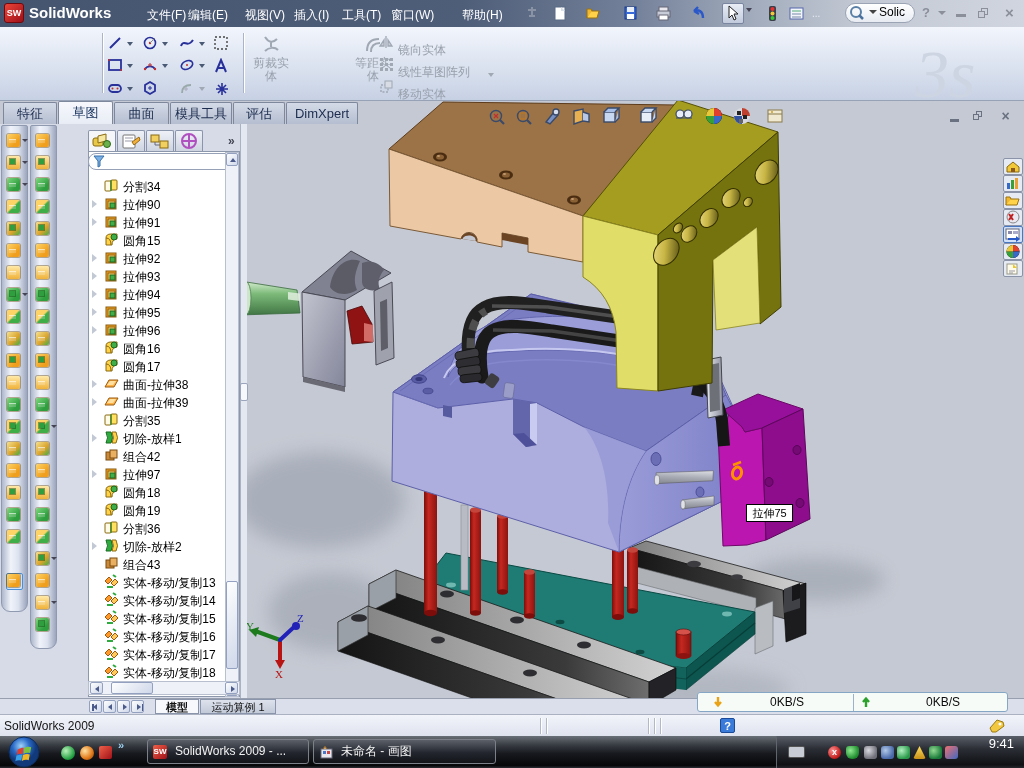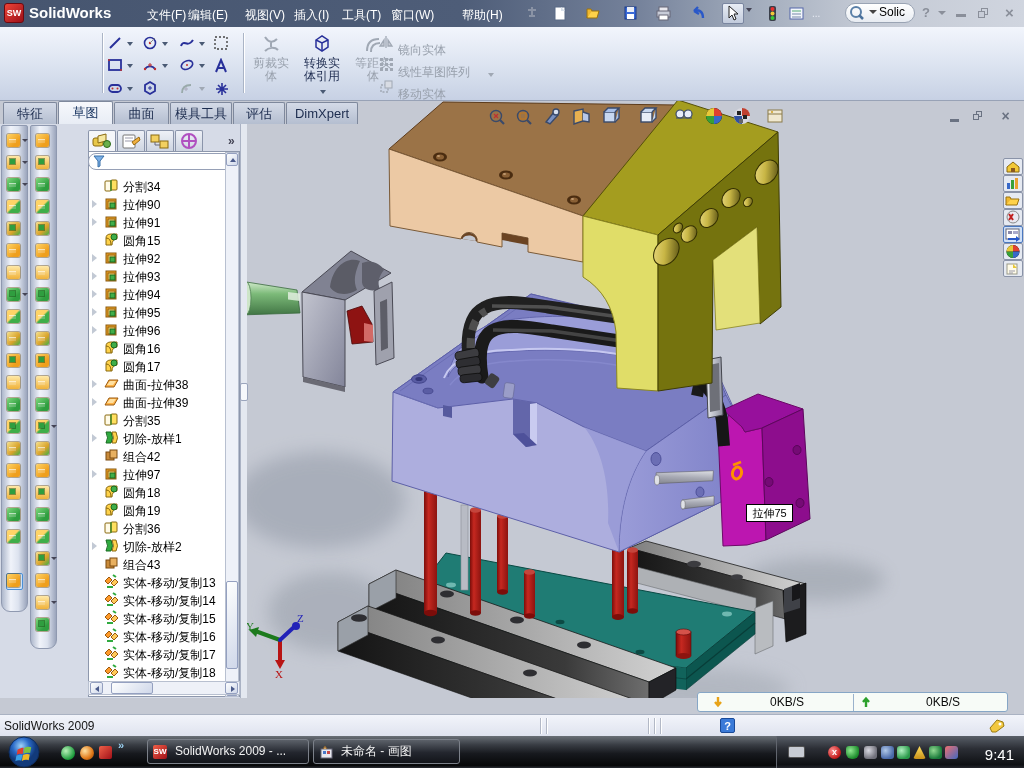--- a/index.html
+++ b/index.html
@@ -495,29 +495,20 @@
           <path d="M8,2 L8,14 M2,8 L14,8 M4,4 L12,12 M12,4 L4,12" stroke="#28309a" stroke-width="1.6"></path>
         </svg></div>
 <div class="abs vsep" style="left:243px"></div>
 <div class="abs" style="left:248px;top:2px;width:46px;height:70px">
 <svg width="20" height="20" style="position:absolute;left:13px;top:6px">
           <path d="M4,2 C8,8 12,8 16,4 M4,16 C8,12 14,12 17,15 M10,7 L10,12" stroke="#a0a8b4" stroke-width="2" fill="none"></path>
         </svg>
 <div class="cbtxt gr" style="top:28px">剪裁实</div>
         <div class="cbtxt gr" style="top:41px">体</div>
       </div>
-<div class="abs" style="left:296px;top:2px;width:52px;height:70px">
-<svg width="22" height="22" style="position:absolute;left:15px;top:4px">
-          <path d="M5,7 L11,3 L17,7 L17,14 L11,18 L5,14 Z" fill="#e8ecf4" stroke="#28309a" stroke-width="1.5"></path>
-          <path d="M5,7 L11,10 L17,7 M11,10 L11,18" fill="none" stroke="#28309a" stroke-width="1.5"></path>
-        </svg>
-<div class="cbtxt" style="top:28px">转换实</div>
-        <div class="cbtxt" style="top:41px">体引用</div>
-<div class="dda" style="left:24px;top:61px"></div>
-      </div>
 <div class="abs" style="left:350px;top:2px;width:46px;height:70px">
 <svg width="20" height="20" style="position:absolute;left:13px;top:6px">
           <path d="M4,16 Q4,4 16,4 M8,17 Q8,8 17,8" stroke="#a0a8b4" stroke-width="2" fill="none"></path>
         </svg>
 <div class="cbtxt gr" style="top:28px">等距实</div>
         <div class="cbtxt gr" style="top:41px">体</div>
       </div>
 <div class="abs" style="left:378px;top:7px;width:16px;height:16px"><svg width="16" height="16">
           <path d="M8,2 L8,14 M2,12 L6,6 L6,12 Z M14,12 L10,6 L10,12 Z" stroke="#a0a8b4" fill="#c8ccd6" stroke-width="1.3"></path>
         </svg></div>
@@ -535,20 +526,21 @@
             <rect x="12" y="12" width="3" height="3"></rect>
           </g>
         </svg></div>
 <div class="abs gr" style="left:398px;top:37px;font-size:12px;color:#98a0ac">线性草图阵列</div>
 <div class="abs" style="left:378px;top:51px;width:16px;height:16px"><svg width="16" height="16">
           <rect x="3" y="7" width="7" height="7" fill="none" stroke="#a0a8b4" stroke-width="1.4" stroke-dasharray="2,1.5"></rect>
           <rect x="7" y="3" width="7" height="7" fill="#d8dce4" stroke="#a0a8b4"></rect>
         </svg></div>
 <div class="abs gr" style="left:398px;top:59px;font-size:12px;color:#98a0ac">移动实体</div>
 <div class="dda g" style="left:488px;top:46px"></div>
+<div class="abs" style="left:915px;top:8px;font-family:'Liberation Serif',serif;font-style:italic;font-size:68px;color:#ced5e2">3s</div>
 </div>
 
 <div class="abs cmtab" style="left:3px;width:54px">特征</div>
 <div class="abs cmtab act" style="left:58px;width:55px">草图</div>
 <div class="abs cmtab" style="left:114px;width:55px">曲面</div>
 <div class="abs cmtab" style="left:170px;width:62px">模具工具</div>
 <div class="abs cmtab" style="left:233px;width:52px">评估</div>
 <div class="abs cmtab" style="left:286px;width:72px">DimXpert</div>
 
 <div class="abs" style="left:0;top:124px;width:247px;height:574px;background:#d6dbe7"></div>
@@ -1024,20 +1016,38 @@
       </div>
   <div class="sbtn" style="right:1px;top:0px;width:13px;height:12px">
         <div class="arr" style="left:5px;top:3px;border-left:4px solid #4a5a8a;border-top:3px solid transparent;border-bottom:3px solid transparent"></div>
       </div>
   <div class="sbtn" style="left:22px;top:0px;width:42px;height:12px"></div>
 </div>
 
 <div class="abs" style="left:240px;top:124px;width:7px;height:574px;background:#e4e8f0;border-left:1px solid #aab2c4"></div>
 <div class="abs" style="left:240px;top:383px;width:8px;height:18px;background:#f6f8fc;border:1px solid #9aa4bc;border-radius:2px"></div>
 
+<div class="abs" id="docstrip">
+  <div class="sbtn" style="left:89px;top:1px;width:13px;height:13px">
+        <div class="arr" style="left:3px;top:3px;border-right:4px solid #4a5a8a;border-top:3px solid transparent;border-bottom:3px solid transparent"></div>
+        <div class="abs" style="left:2px;top:3px;width:1.5px;height:7px;background:#4a5a8a"></div>
+      </div>
+  <div class="sbtn" style="left:103px;top:1px;width:13px;height:13px">
+        <div class="arr" style="left:4px;top:3px;border-right:4px solid #4a5a8a;border-top:3px solid transparent;border-bottom:3px solid transparent"></div>
+      </div>
+  <div class="sbtn" style="left:117px;top:1px;width:13px;height:13px">
+        <div class="arr" style="left:5px;top:3px;border-left:4px solid #4a5a8a;border-top:3px solid transparent;border-bottom:3px solid transparent"></div>
+      </div>
+  <div class="sbtn" style="left:131px;top:1px;width:13px;height:13px">
+        <div class="arr" style="left:5px;top:3px;border-left:4px solid #4a5a8a;border-top:3px solid transparent;border-bottom:3px solid transparent"></div>
+        <div class="abs" style="left:9.5px;top:3px;width:1.5px;height:7px;background:#4a5a8a"></div>
+      </div>
+  <div class="dtab" style="left:155px;width:44px;background:#f6f8fc;font-weight:bold">模型</div>
+  <div class="dtab" style="left:200px;width:76px">运动算例 1</div>
+</div>
 
 <div class="abs" id="statusbar">
   <div class="abs" style="left:4px;top:4px">SolidWorks 2009</div>
   <div class="ssep" style="left:540px"></div>
   <div class="ssep" style="left:546px"></div>
   <div class="abs" style="left:556px;top:20px">正在编辑：零件</div>
   <div class="ssep" style="left:648px"></div>
   <div class="ssep" style="left:654px"></div>
   <div class="ssep" style="left:660px"></div>
   <div class="abs" style="left:720px;top:3px;width:15px;height:15px;background:#3a7ad8;border:1px solid #1a4a98;border-radius:2px;color:#fff;font-weight:bold;font-size:11px;text-align:center;line-height:14px">?</div>
@@ -1079,38 +1089,38 @@
     </g>
   </svg>
   <div class="tic" style="left:61px;border-radius:7px;width:14px;height:14px;background:radial-gradient(circle at 35% 35%,#b8f0b8,#1a9a3a 70%,#0a5a1a)"></div>
   <div class="tic" style="left:80px;border-radius:7px;width:14px;height:14px;background:radial-gradient(circle at 35% 35%,#ffe0a0,#e07818 60%,#7a3a08)"></div>
   <div class="tic" style="left:99px;background:linear-gradient(135deg,#f06048,#a01018);border-radius:2px"></div>
   <div class="abs" style="left:118px;top:3px;color:#9ad0f0;font-size:11px;font-weight:bold">»</div>
   <div class="abs taskbtn" style="left:147px;width:162px">
     <div class="abs" style="left:5px;top:5px;width:14px;height:14px;background:linear-gradient(135deg,#f06048,#a01018);border-radius:2px;color:#fff;font-size:8px;font-weight:bold;text-align:center;line-height:14px;padding:0">SW</div>
     SolidWorks 2009 - ...
   </div>
-  <div class="abs taskbtn" style="left:313px;width:147px">
+  <div class="abs taskbtn" style="left:313px;width:183px">
     <div class="abs" style="left:6px;top:5px;width:13px;height:14px;padding:0">
       <svg width="13" height="14">
             <rect x="1" y="3" width="11" height="9" fill="#e8e8f0" stroke="#667"></rect>
             <path d="M3,3 L5,0 L7,3" fill="#d0a060" stroke="#866030"></path>
             <rect x="3" y="5" width="3" height="3" fill="#4878c8"></rect>
             <rect x="7" y="5" width="3" height="3" fill="#c84848"></rect>
           </svg>
     </div>
     未命名 - 画图
   </div>
   <div id="tray">
     <div class="abs" style="left:12px;top:11px;width:15px;height:10px;background:#c8ccd4;border-radius:1px;box-shadow:0 0 0 1px #555"></div>
     <div class="tic" style="left:51px;background:radial-gradient(circle at 35% 35%,#ff9090,#c01818 70%);border-radius:7px;color:#fff;font-size:9px;font-weight:bold;text-align:center;line-height:13px">x</div>
 <div class="tic" style="left:69px;background:radial-gradient(circle at 35% 35%,#90e890,#1a8a2a 70%);border-radius:3px 3px 6px 6px"></div>
 <div class="tic" style="left:87px;background:radial-gradient(circle at 35% 35%,#d8d8e0,#70707a 70%)"></div>
 <div class="tic" style="left:104px;background:radial-gradient(circle at 35% 35%,#b0c8e8,#4868a8 70%)"></div>
 <div class="tic" style="left:120px;background:radial-gradient(circle at 35% 35%,#b0f0c0,#2a9a4a 70%)"></div>
 <div class="tic" style="left:136px;background:linear-gradient(180deg,#ffe060,#c89018);clip-path:polygon(50% 0,100% 100%,0 100%)"></div>
 <div class="tic" style="left:152px;background:radial-gradient(circle at 35% 35%,#90d890,#1a7a3a 70%)"></div>
 <div class="tic" style="left:168px;background:linear-gradient(135deg,#f07070,#4068c0)"></div>
-    <div class="abs" style="right:10px;top:10px;color:#fff;font-size:15px">9:41</div>
+    <div class="abs" style="right:10px;top:0;color:#fff;font-size:13px">9:41</div>
   </div>
 </div>
 
 </div>
 
 </body></html>

